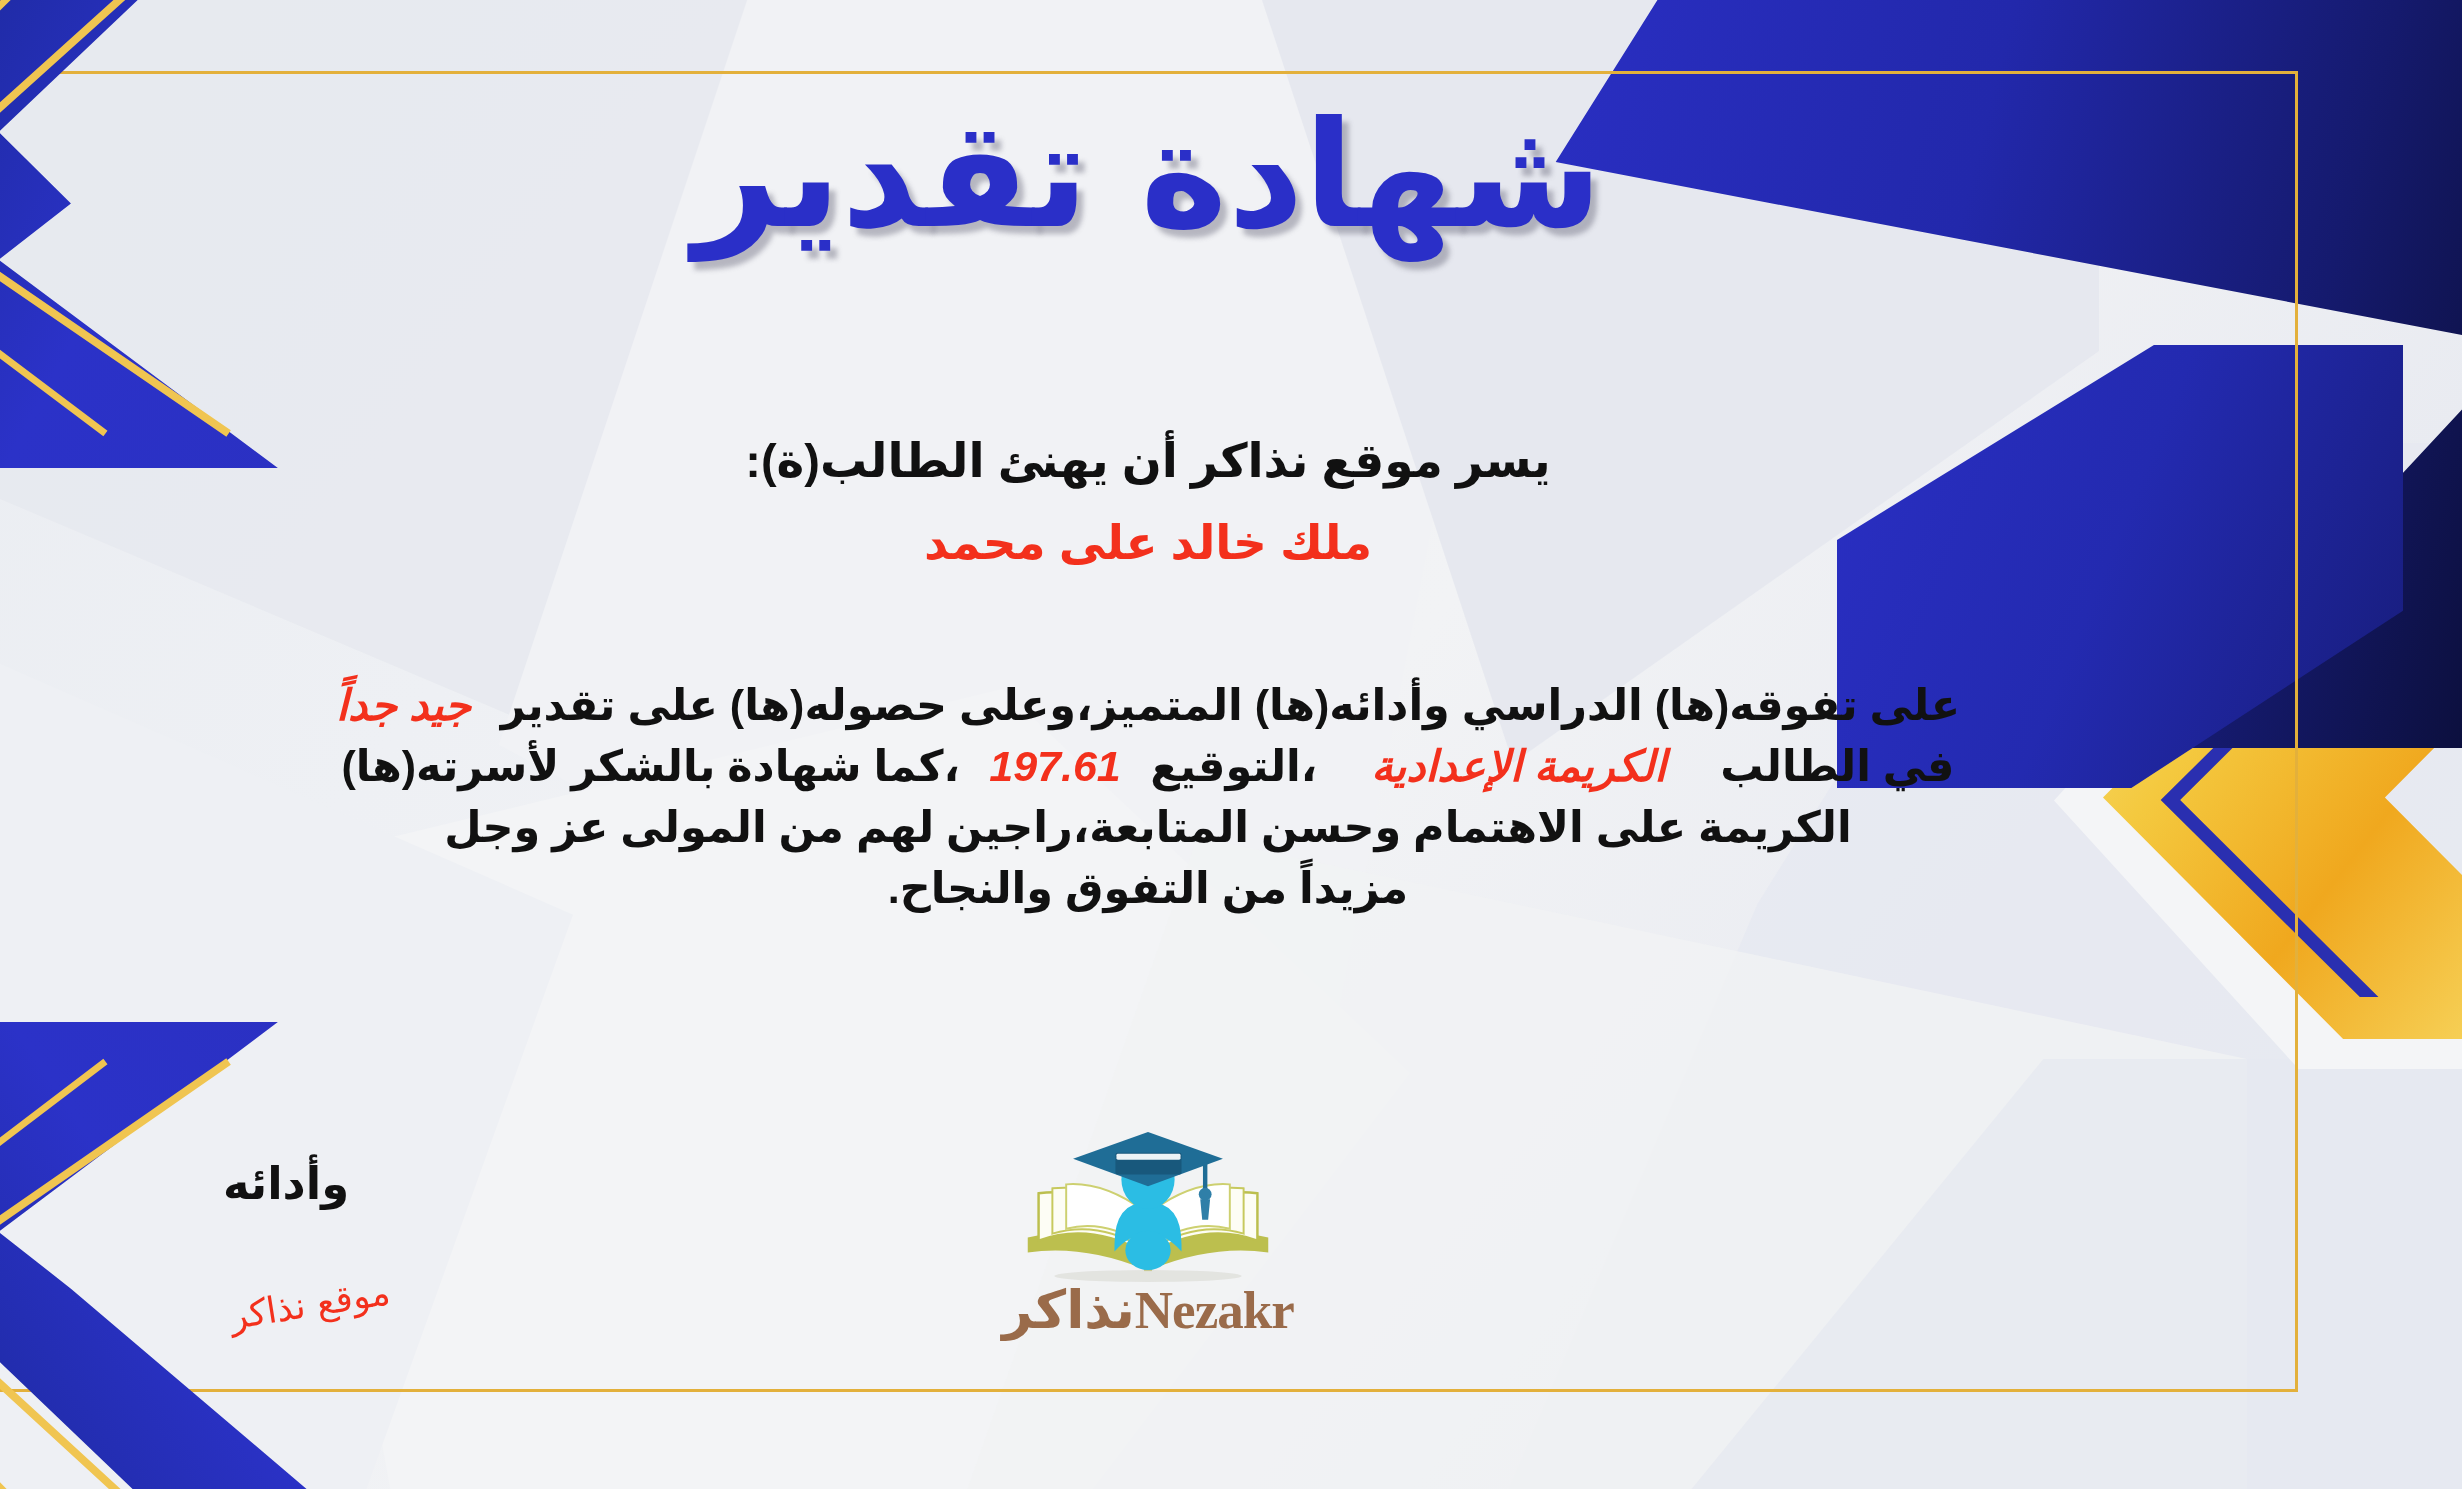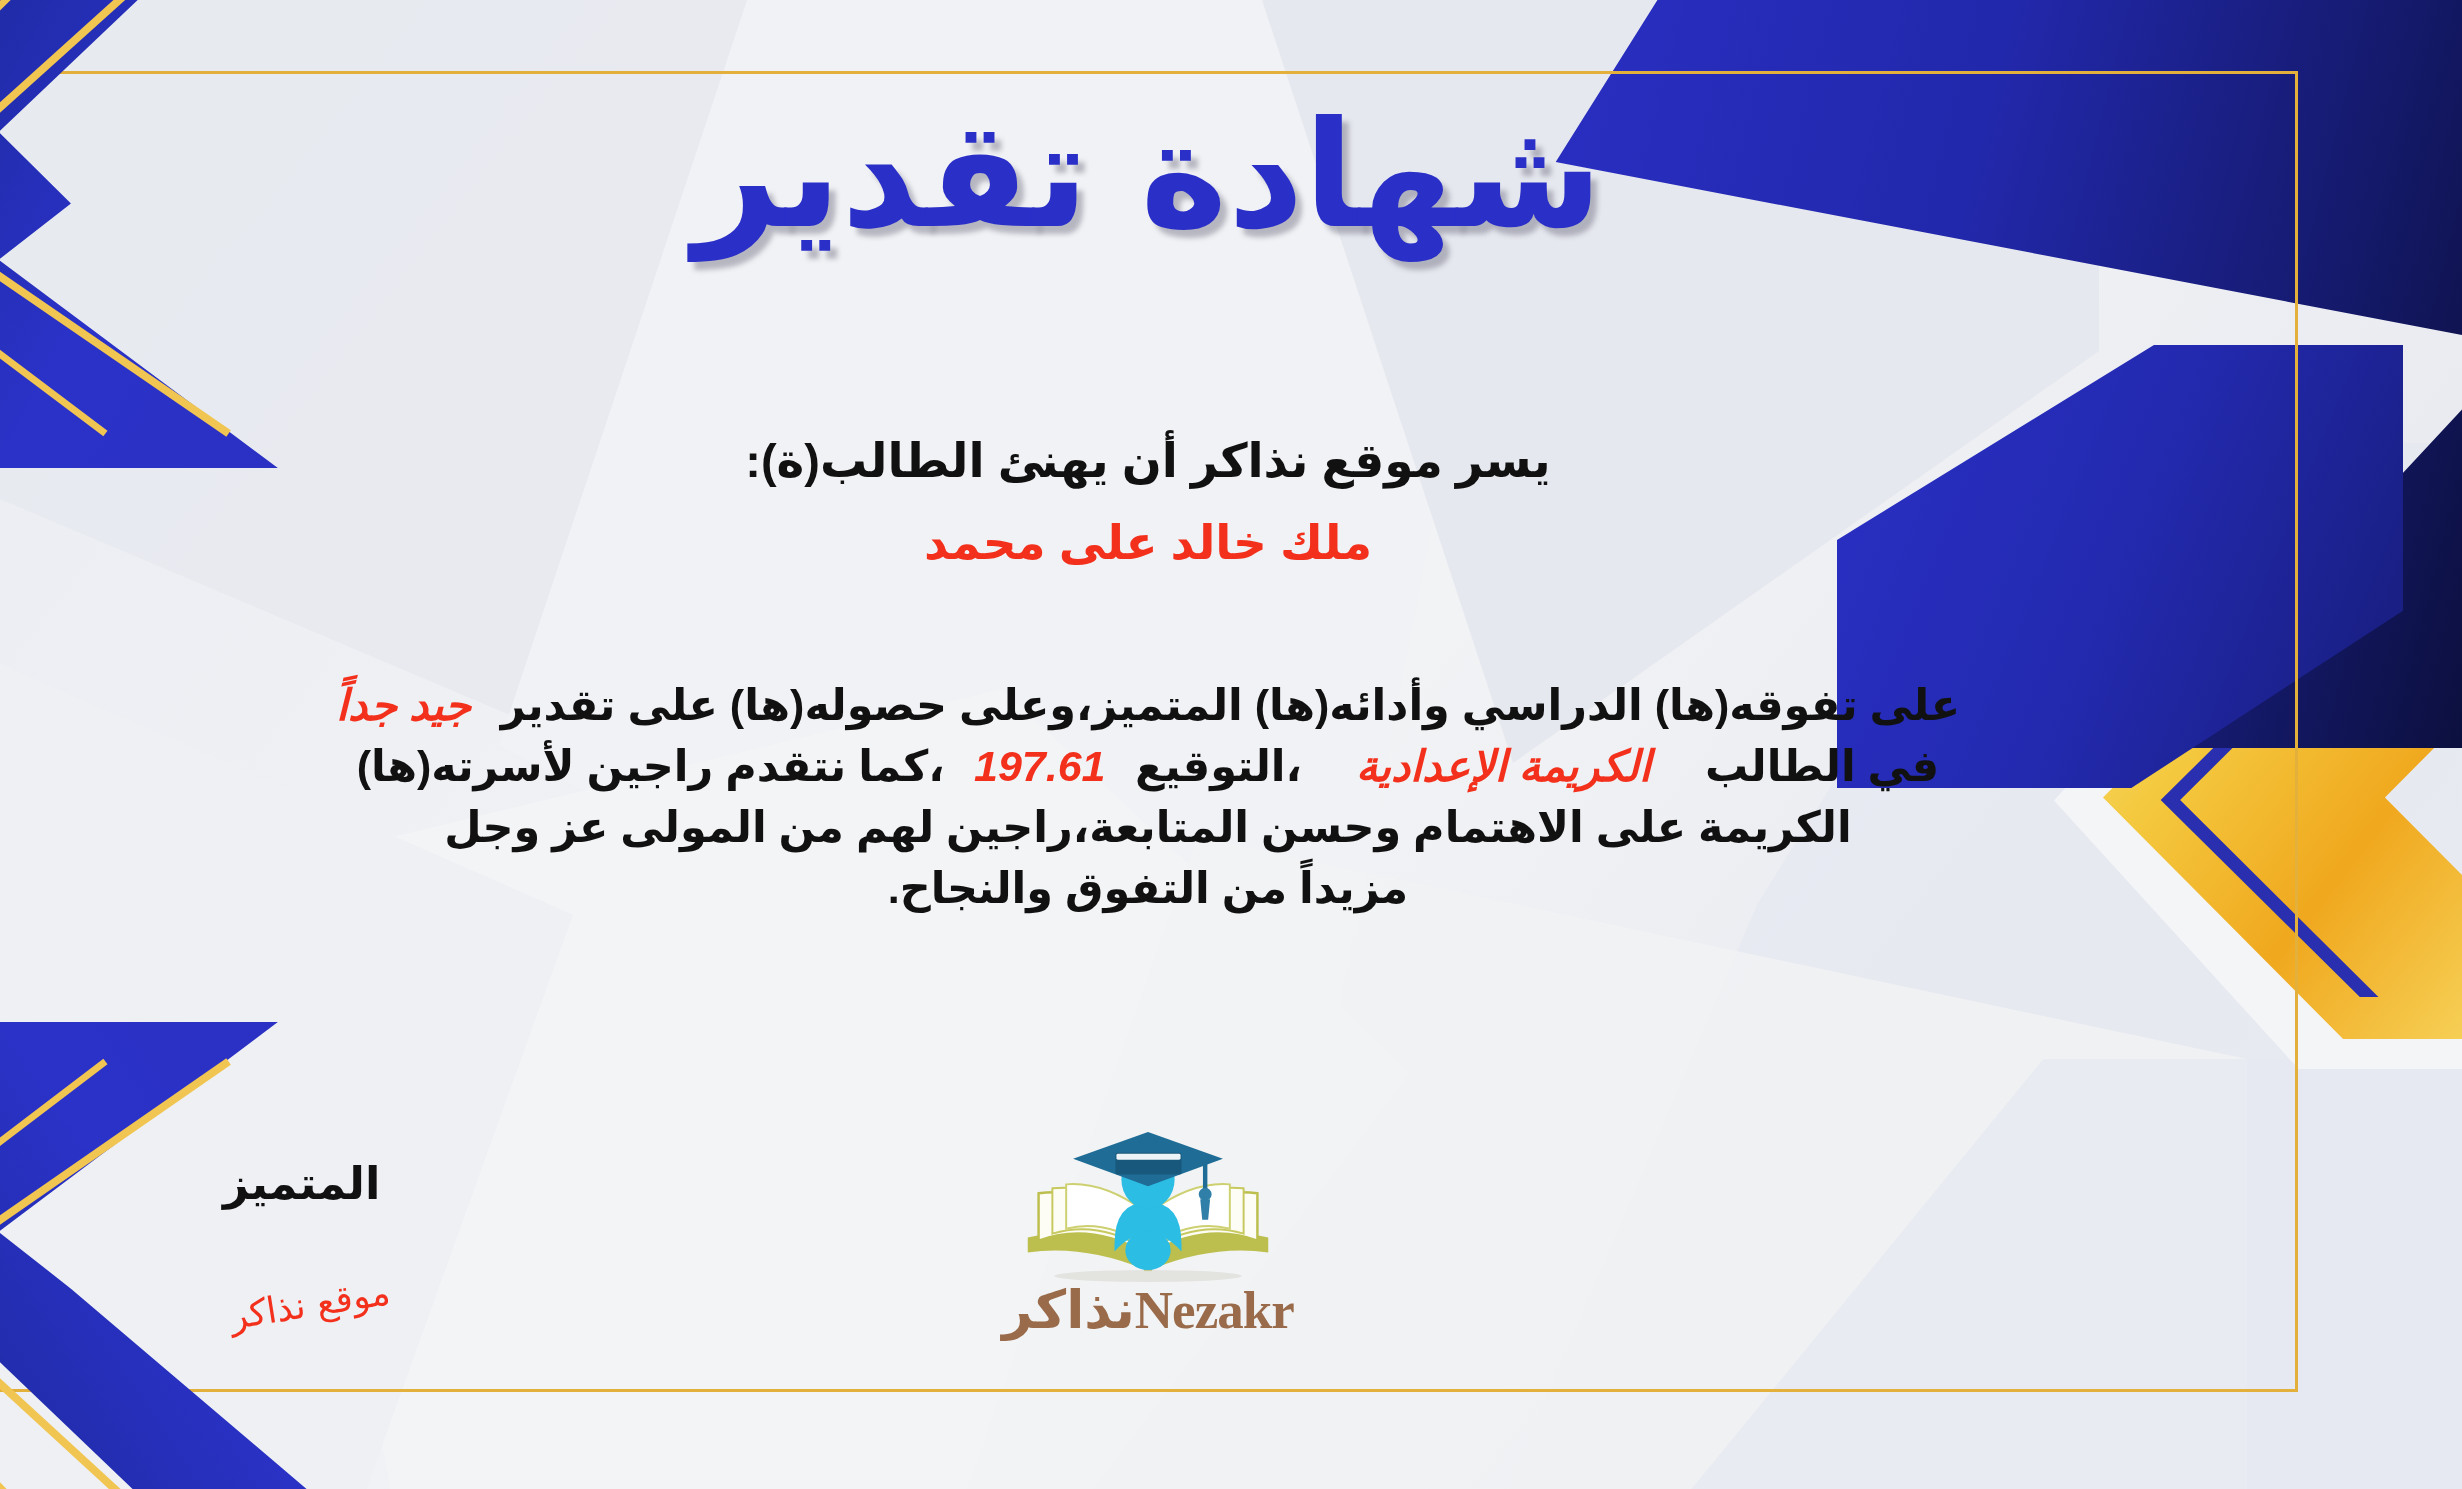--- a/index.html
+++ b/index.html
@@ -309,28 +309,28 @@
     <div class="intro-line">يسر موقع نذاكر أن يهنئ الطالب(ة):</div>
 
     <div class="student-name">ملك خالد على محمد</div>
 
     <div class="body-block">
       <span class="body-line l1">
         <span>على تفوقه(ها) الدراسي وأدائه(ها) المتميز،وعلى حصوله(ها) على تقدير</span><span class="gap-s"></span><span class="hl">جيد جداً</span>
       </span>
 
       <span class="body-line l2">
-        <span>في الطالب</span><span class="gap-m"></span><span class="hl">الكريمة الإعدادية</span><span class="gap-m"></span><span>،التوقيع</span><span class="gap-s"></span><span class="hl">197.61</span><span class="gap-s"></span><span>،كما نتقدم راجين لأسرته(ها)</span>
+        <span>في الطالب</span><span class="gap-m"></span><span class="hl">الكريمة الإعدادية</span><span class="gap-m"></span><span>،التوقيع</span><span class="gap-s"></span><span class="hl">197.61</span><span class="gap-s"></span><span>،كما شهادة بالشكر لأسرته(ها)</span>
       </span>
 
       <span class="body-line">الكريمة على الاهتمام وحسن المتابعة،راجين لهم من المولى عز وجل</span>
       <span class="body-line">مزيداً من التفوق والنجاح.</span>
     </div>
 
-    <div class="sig-label">المتميز</div>
+    <div class="sig-label">وأدائه</div>
     <div class="sig-script">موقع نذاكر</div>
 
     <div class="logo">
       <svg class="logo-mark" viewBox="0 0 560 330">
 
         <path d="M36 252 L36 222 Q150 196 272 244 L272 286 Q150 236 36 252 Z" fill="#bcbf4e"></path>
         <path d="M524 252 L524 222 Q410 196 288 244 L288 286 Q410 236 524 252 Z" fill="#bcbf4e"></path>
 
         <path d="M58 228 L58 132 Q160 120 272 186 L272 252 Q162 190 58 228 Z" fill="#fdfdf5" stroke="#bcbf4e" stroke-width="5"></path>
         <path d="M86 214 L86 122 Q176 112 272 176 L272 244 Q178 186 86 214 Z" fill="#fdfdf5" stroke="#c7c95e" stroke-width="4"></path>

